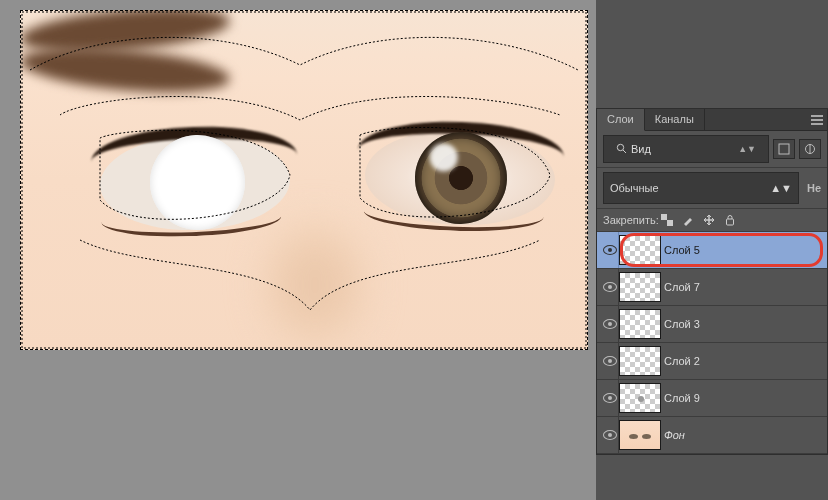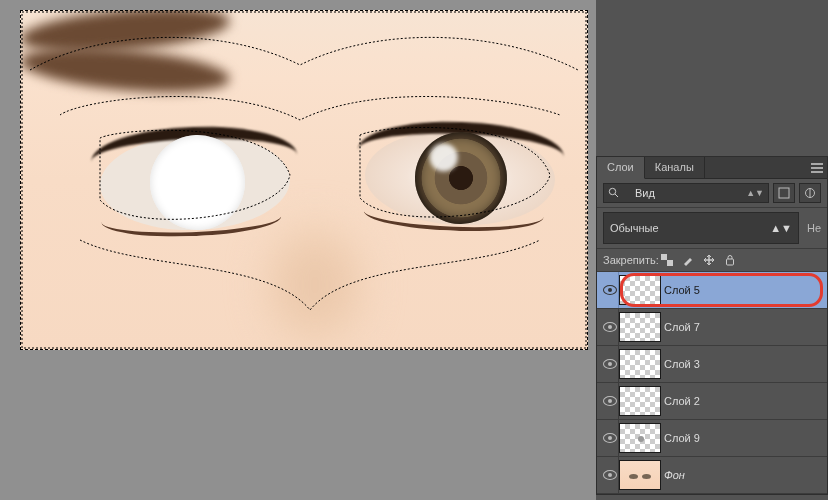--- a/index.html
+++ b/index.html
@@ -117,21 +117,20 @@
     .ants { position:absolute; inset:0; pointer-events:none; }
 
     
     .panel {
       position: absolute;
       right: 0; top: 108px;
       width: 232px;
       background: #535353;
       border: 1px solid #2e2e2e;
       color: #d6d6d6;
-      margin-top: 48px;
     }
     .tabs {
       display: flex;
       background: #3c3c3c;
       border-bottom: 1px solid #2a2a2a;
       height: 22px;
       align-items: stretch;
     }
     .tab {
       padding: 4px 10px 0 10px;
@@ -150,34 +149,34 @@
       color:#ccc; cursor:pointer;
     }
     .row {
       display:flex; align-items:center; gap:4px;
       padding: 4px 6px;
       border-bottom: 1px solid #3c3c3c;
     }
     .search-box {
       flex:1; display:flex; align-items:center;
       background:#3a3a3a; border:1px solid #2a2a2a;
-      height: 20px; padding: 0 4px; gap:16px;
+      height: 28px; padding: 0 12px; gap:4px;
       color:#ddd;
     }
     .search-box .chev { font-size:9px; color:#aaa; }
     .icon-btn {
       width:22px; height:20px; display:flex; align-items:center; justify-content:center;
       border:1px solid #2a2a2a; background:#454545; cursor:pointer;
     }
     .blend-select {
       flex:1; background:#3a3a3a; border:1px solid #2a2a2a;
       height:32px; padding:0 6px; display:flex; align-items:center; justify-content:space-between;
     }
     .opacity-stub {
-      width: 18px; color:#bbb; padding-left:4px;
+      width: 18px; color:#bbb; padding-left:4px;font-weight:bold;
     }
     .lock-row { gap:1px; }
     .lock-label { color:#ccc; }
     .lock-icons { display:flex; gap:7px; }
     .lock-icons span { width:14px; height:14px; display:flex; align-items:center; justify-content:center; color:#ccc; }
 
     .layers-list { }
     .layer {
       display:flex; align-items:center;
       height: 37px;

